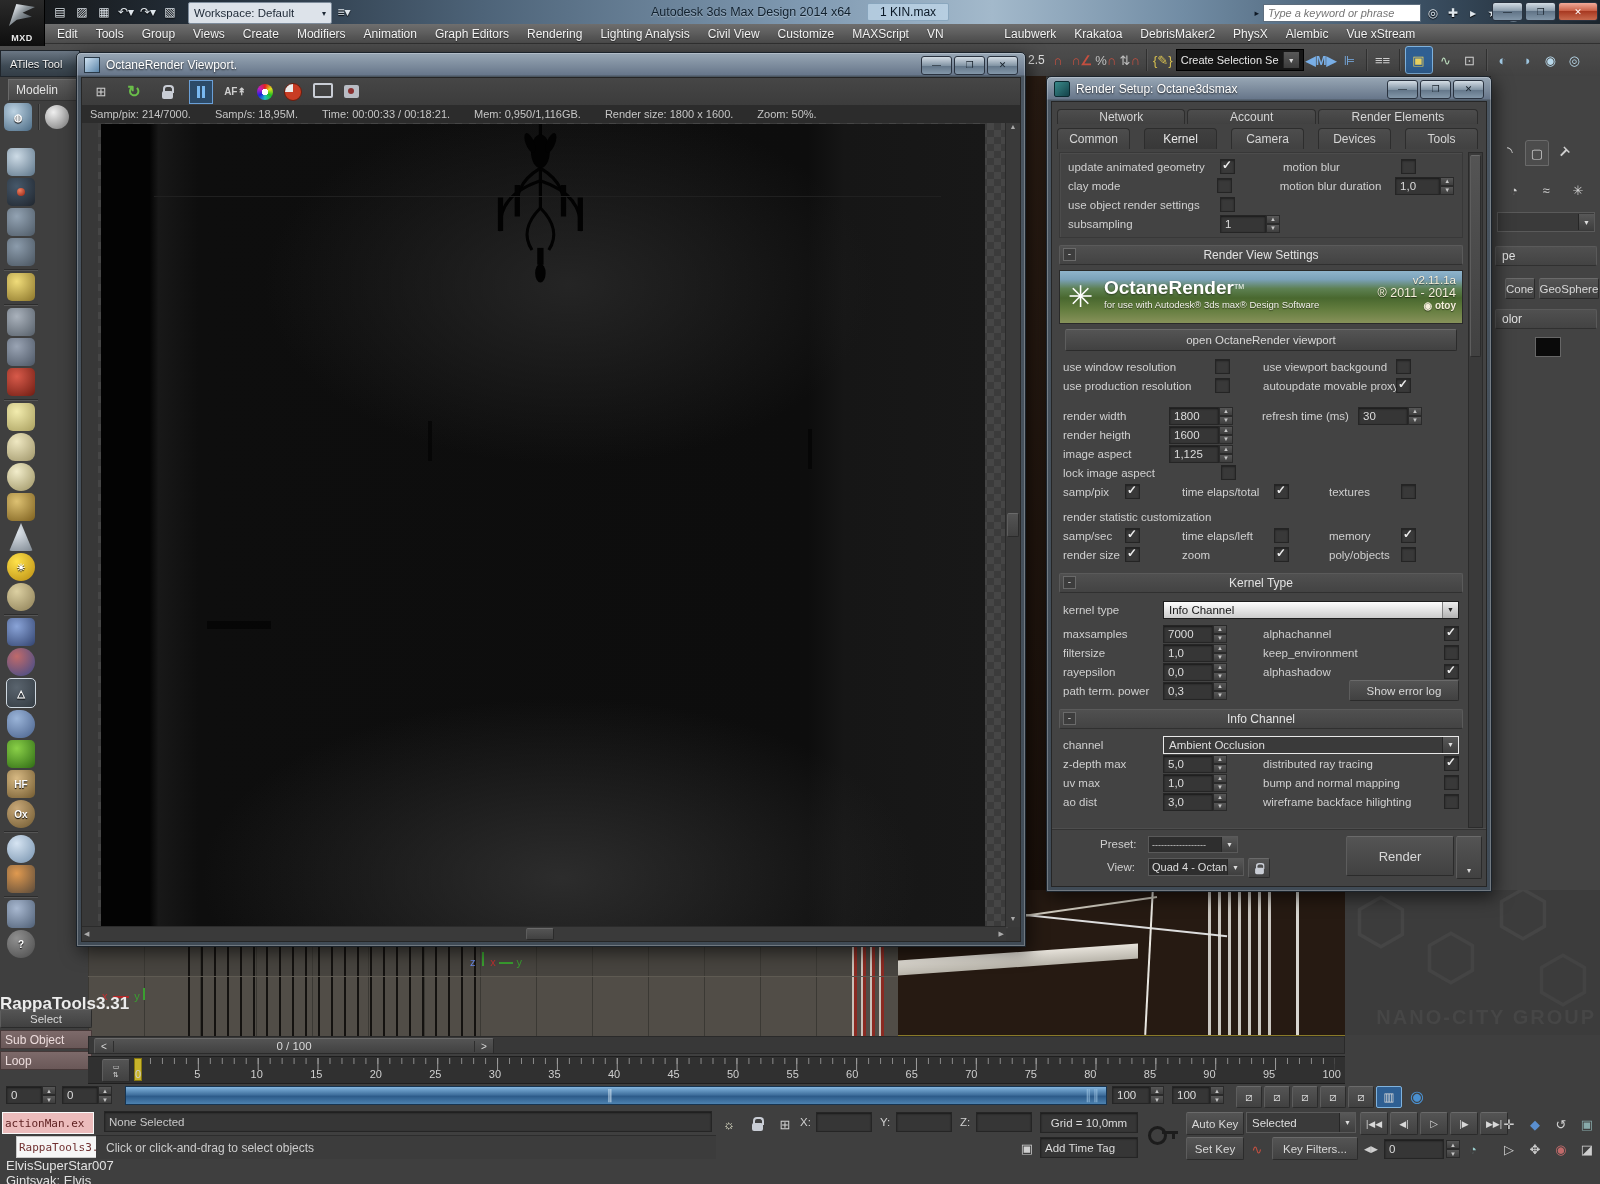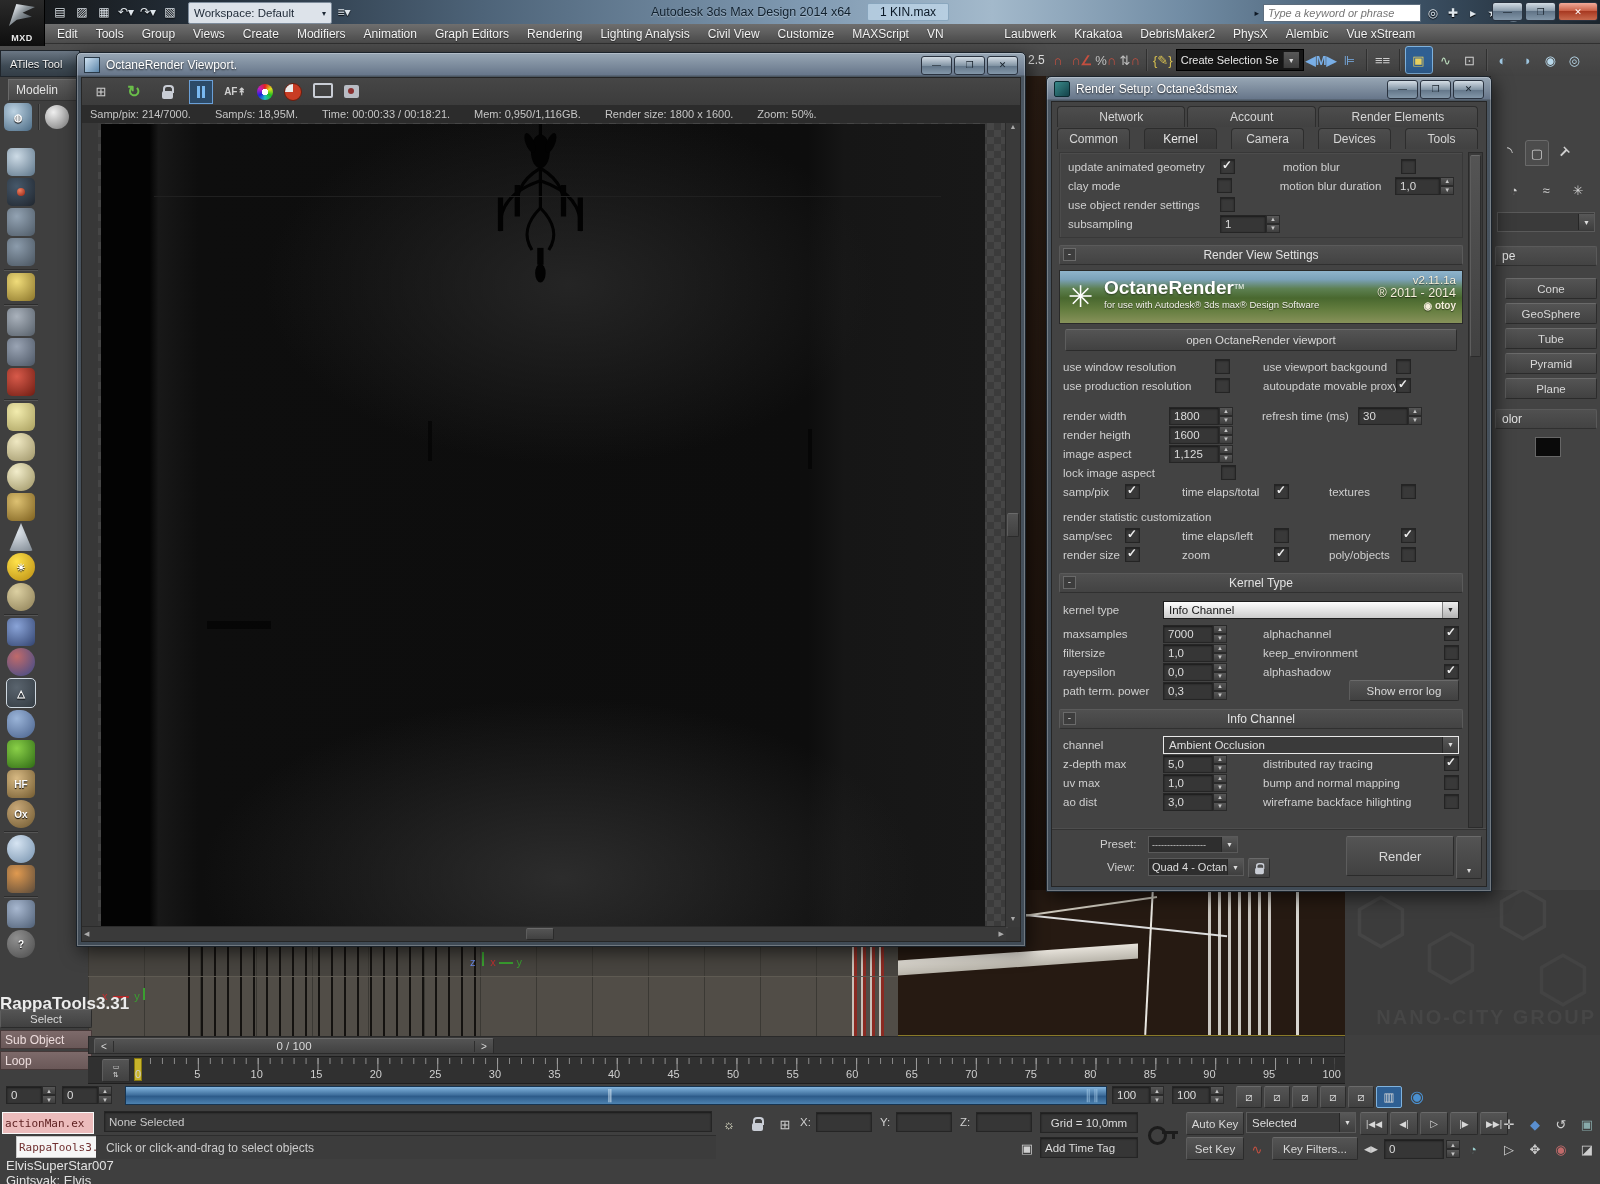--- a/index.html
+++ b/index.html
@@ -559,21 +559,21 @@
       <span class="wttl">Render Setup: Octane3dsmax</span>
       <span style="margin-left:auto;display:flex;">
         <span class="winbtn">—</span>
         <span class="winbtn">❐</span>
         <span class="winbtn">✕</span>
       </span>
     </div>
     <div class="winbody" style="background:#434343;">
 
       <div class="abs" style="left:5px;right:8px;top:4px;">
-        <div style="display:flex;gap:2px;height:21px;">
+        <div style="display:flex;gap:2px;height:21px;align-items:center;">
           <div class="tab">
               <span>Network</span>
             </div>
           <div class="tab">
               <span>Account</span>
             </div>
           <div class="tab" style="flex:1.25;">
               <span>Render Elements</span>
             </div>
         </div>
@@ -888,21 +888,21 @@
       <span class="gi">◔</span>
       <span class="gi">≈</span>
       <span class="gi">✳</span>
     </div>
     <div style="margin:10px 6px 0 6px;height:18px;background:#3a3a3a;border:1px solid #5a5a5a;display:flex;align-items:center;">
       <span class="carwD" style="height:16px;">▼</span>
     </div>
     <div class="rollhead" style="margin:14px 4px 0 4px;justify-content:flex-start;padding-left:6px;">
       <span>pe</span>
     </div>
-    <div style="padding:12px 4px 0 14px;display:flex;flex-direction:column;gap:4px;">
+    <div style="padding:12px 4px 0 14px;display:flex;flex-direction:row;gap:4px;">
       <div class="btn3d" style="height:19px;">
           <span>Cone</span>
         </div>
       <div class="btn3d" style="height:19px;">
           <span>GeoSphere</span>
         </div>
       <div class="btn3d" style="height:19px;">
           <span>Tube</span>
         </div>
       <div class="btn3d" style="height:19px;">

